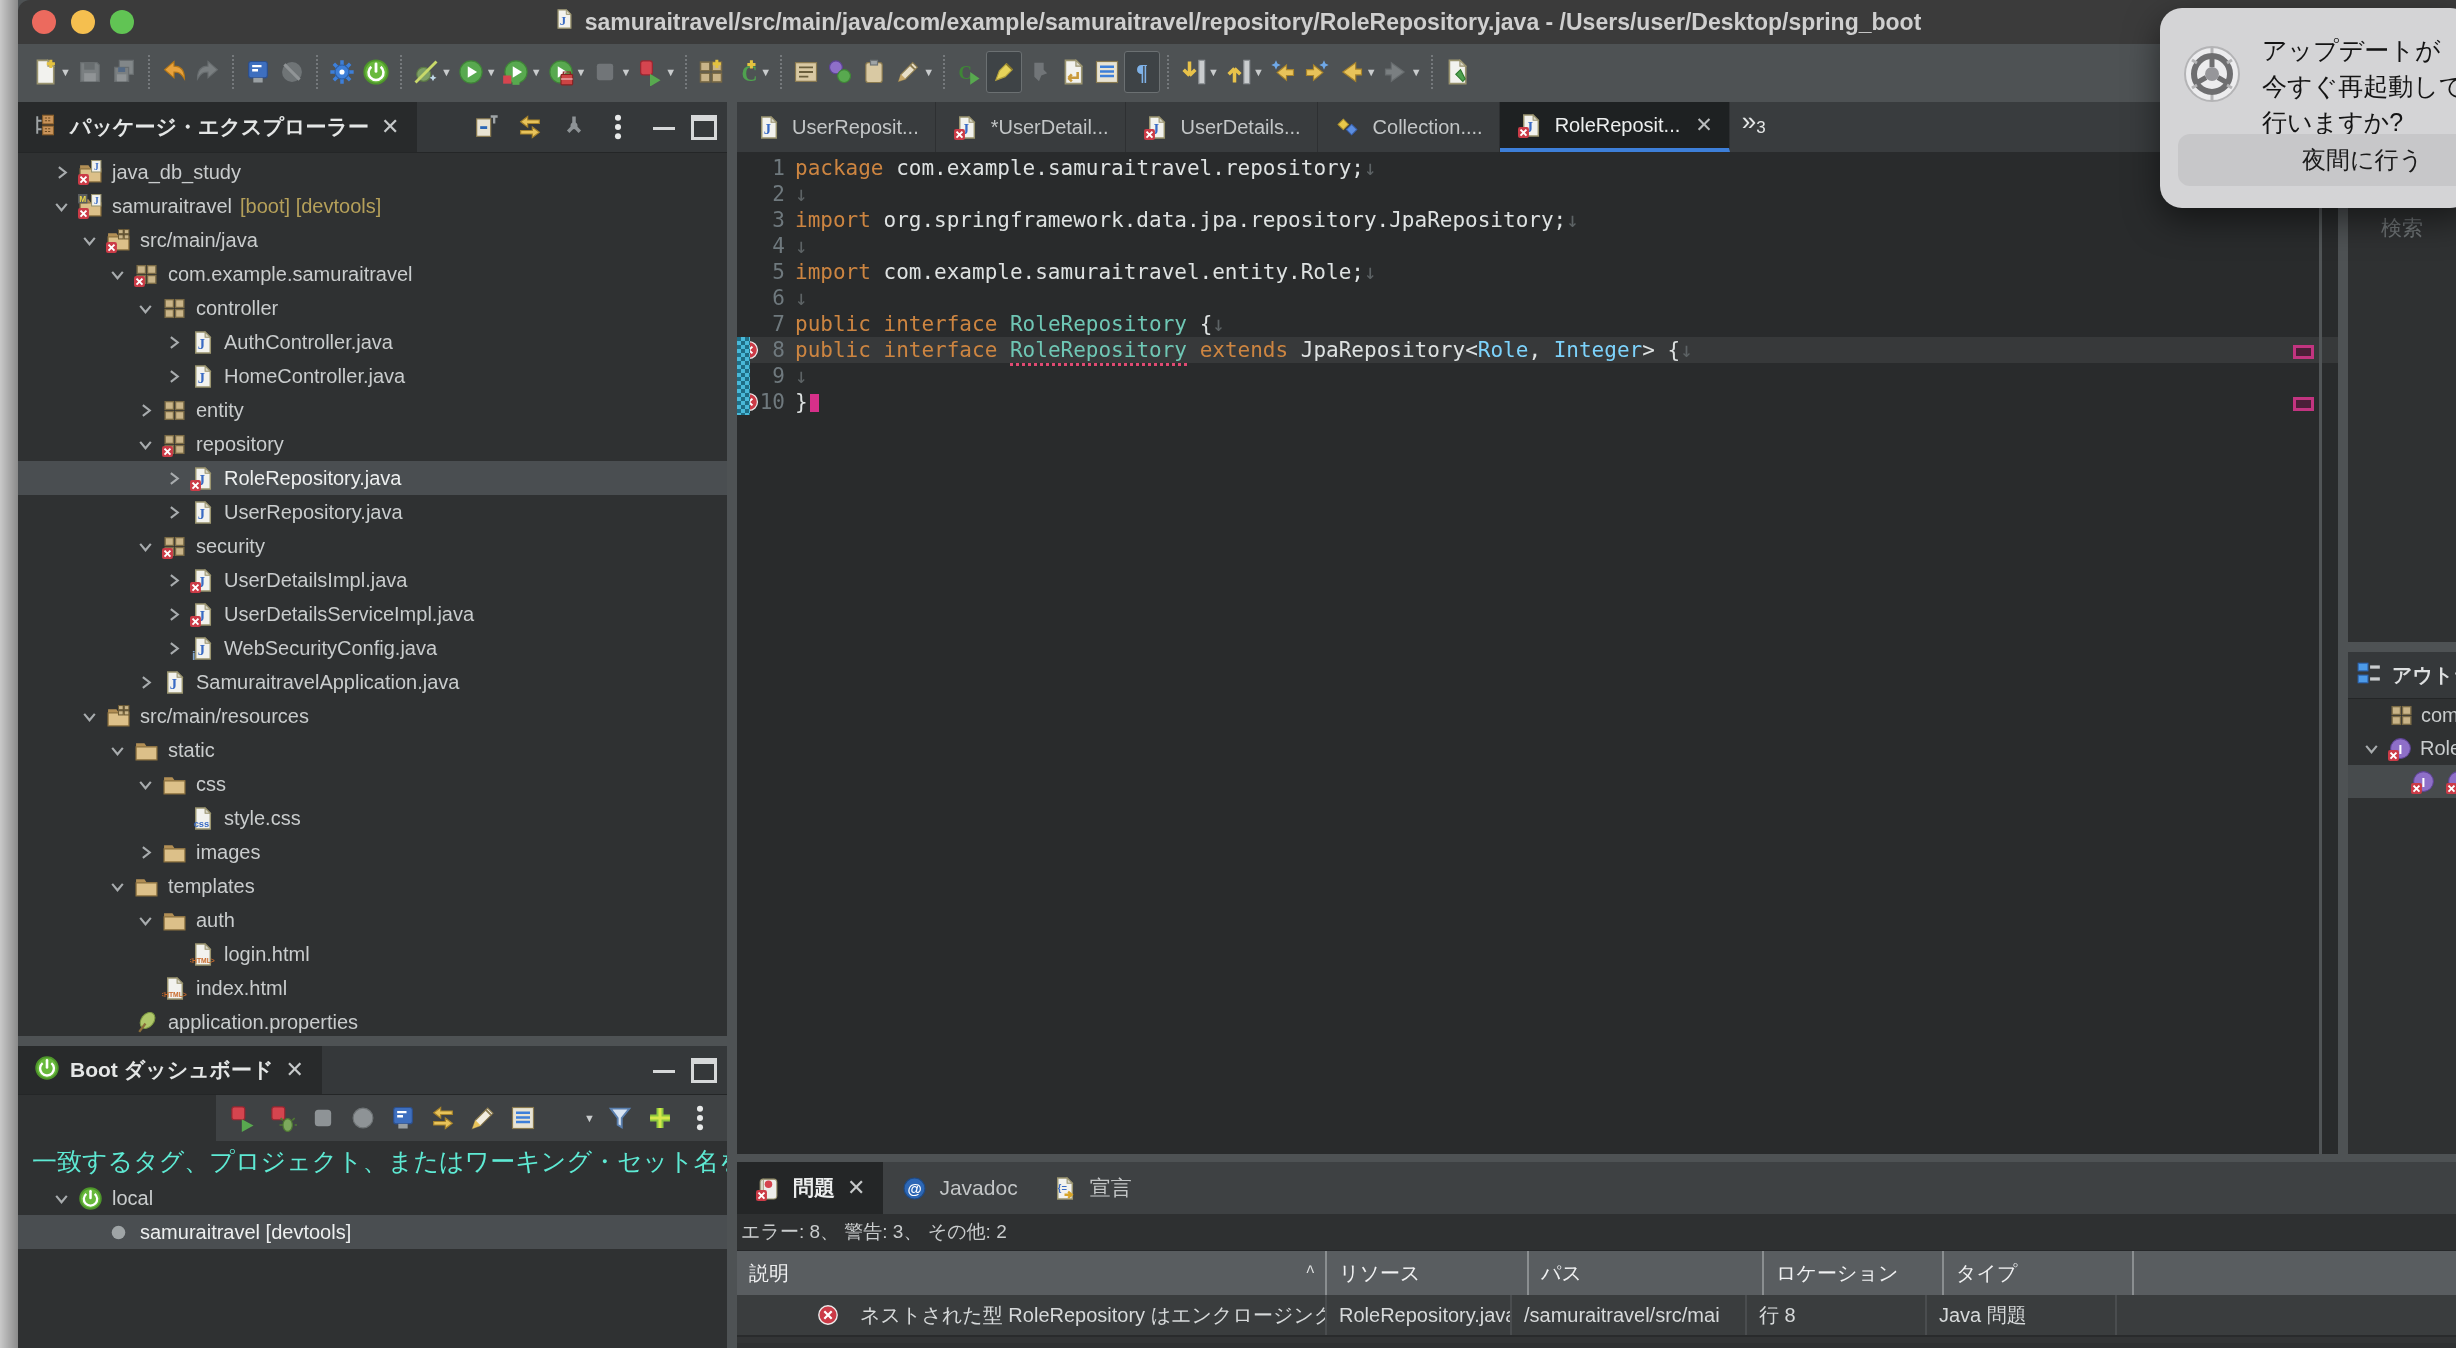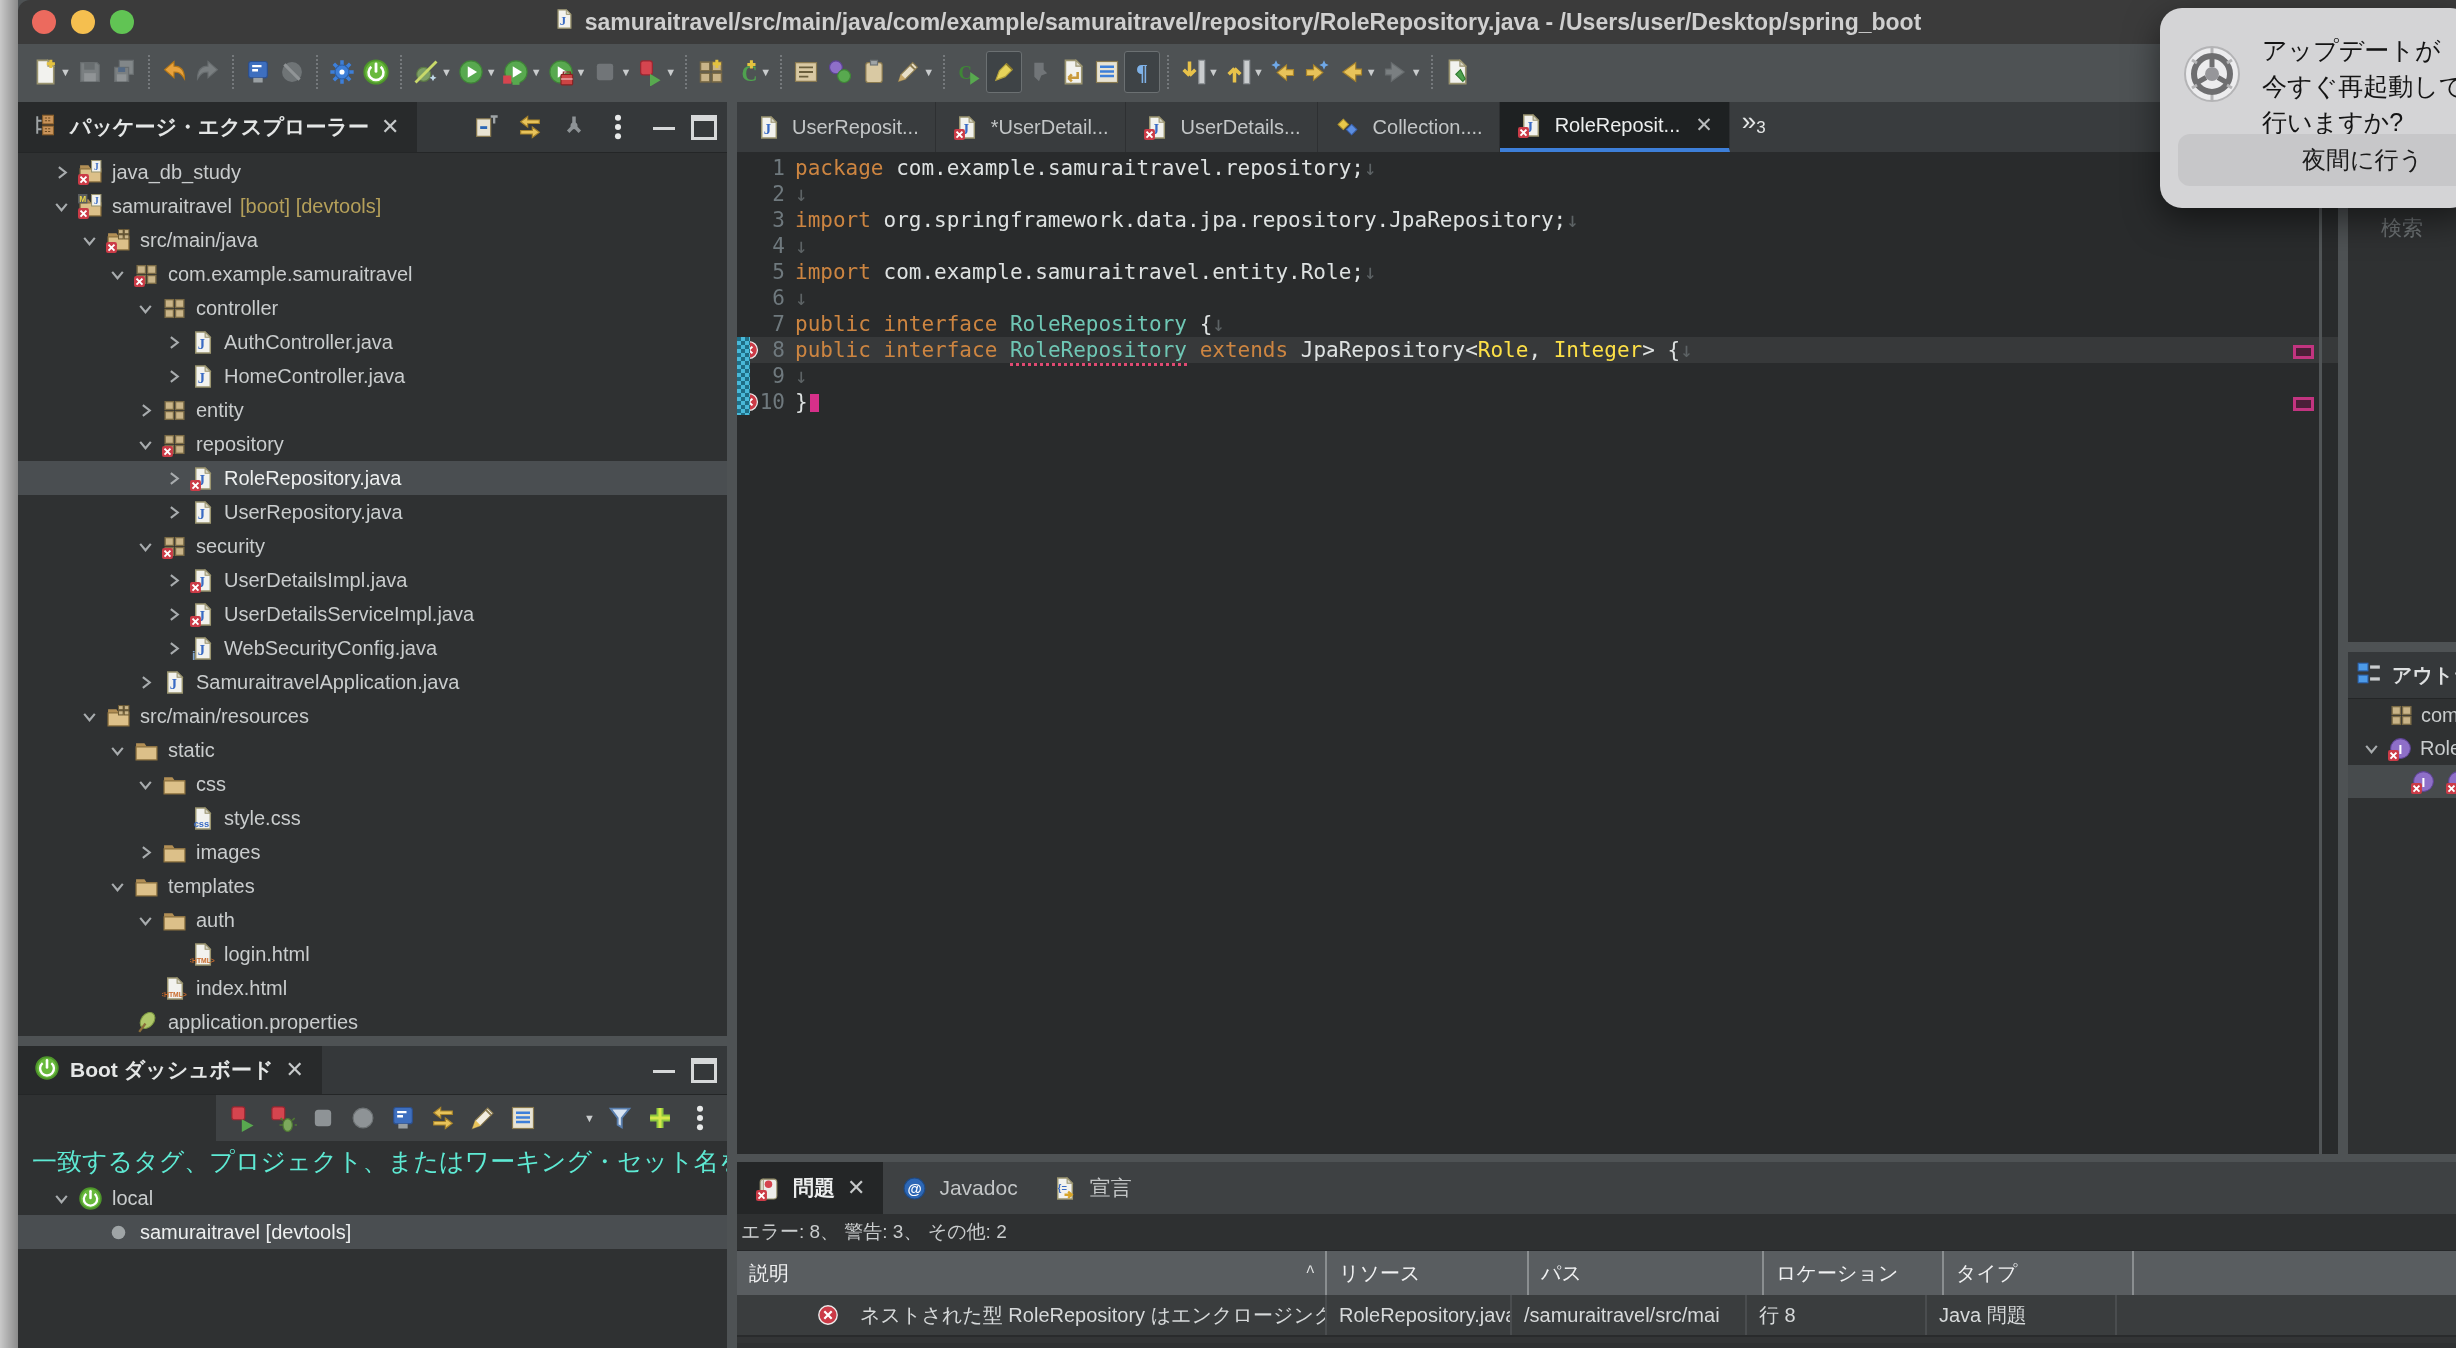--- a/index.html
+++ b/index.html
@@ -57,21 +57,21 @@
   .etab.active{background:#1E2122;color:#ECEEEE;border-bottom:4px solid #3D7FD9;}
   .etab .x{margin-left:6px;font-size:21px;color:#B9BCBD;}
   .eover{display:flex;align-items:flex-start;padding:6px 10px 0 12px;color:#E4E6E6;}
   .eover .gg{font-size:26px;line-height:26px;} .eover .gn{font-size:17px;margin-top:10px;}
   .code{flex:1;position:relative;font-family:"DejaVu Sans Mono","Liberation Mono",monospace;
         font-size:21px;overflow:hidden;padding-top:3px;}
   .cline{height:26px;line-height:26px;display:flex;position:relative;}
   .cline.current{background:#37393A;}
   .ln{width:48px;text-align:right;color:#6F797E;flex:none;padding-right:10px;}
   .ctext{white-space:pre;}
-  .kw{color:#CD8541;} .typ{color:#6FC7B5;} .ref{color:#fde047;} .pl{color:#DEE2E2;} .ws{color:#5D6365;}
+  .kw{color:#CD8541;} .typ{color:#6FC7B5;} .ref{color:#7dd3fc;} .pl{color:#DEE2E2;} .ws{color:#5D6365;}
   .sqg{border-bottom:3px dotted #E04A72;padding-bottom:1px;}
   .gut-err{position:absolute;left:1px;top:2px;width:22px;height:22px;}
   .gut-err svg{width:22px;height:22px;}
   .caret{display:inline-block;width:9px;height:18px;background:#D6308A;margin-left:2px;vertical-align:-3px;}
   .range-checker{position:absolute;left:0;width:13px;
         background-image:linear-gradient(45deg,#49B9D9 25%,transparent 25%,transparent 75%,#49B9D9 75%),
                          linear-gradient(45deg,#49B9D9 25%,transparent 25%,transparent 75%,#49B9D9 75%);
         background-size:8px 8px;background-position:0 0,4px 4px;background-color:#1E6E86;}
   .omark{position:absolute;right:24px;width:15px;height:8px;border:3px solid #C23480;background:#4A1F38;}
   .marginline{position:absolute;right:16px;top:0;bottom:0;width:3px;background:#515557;}

